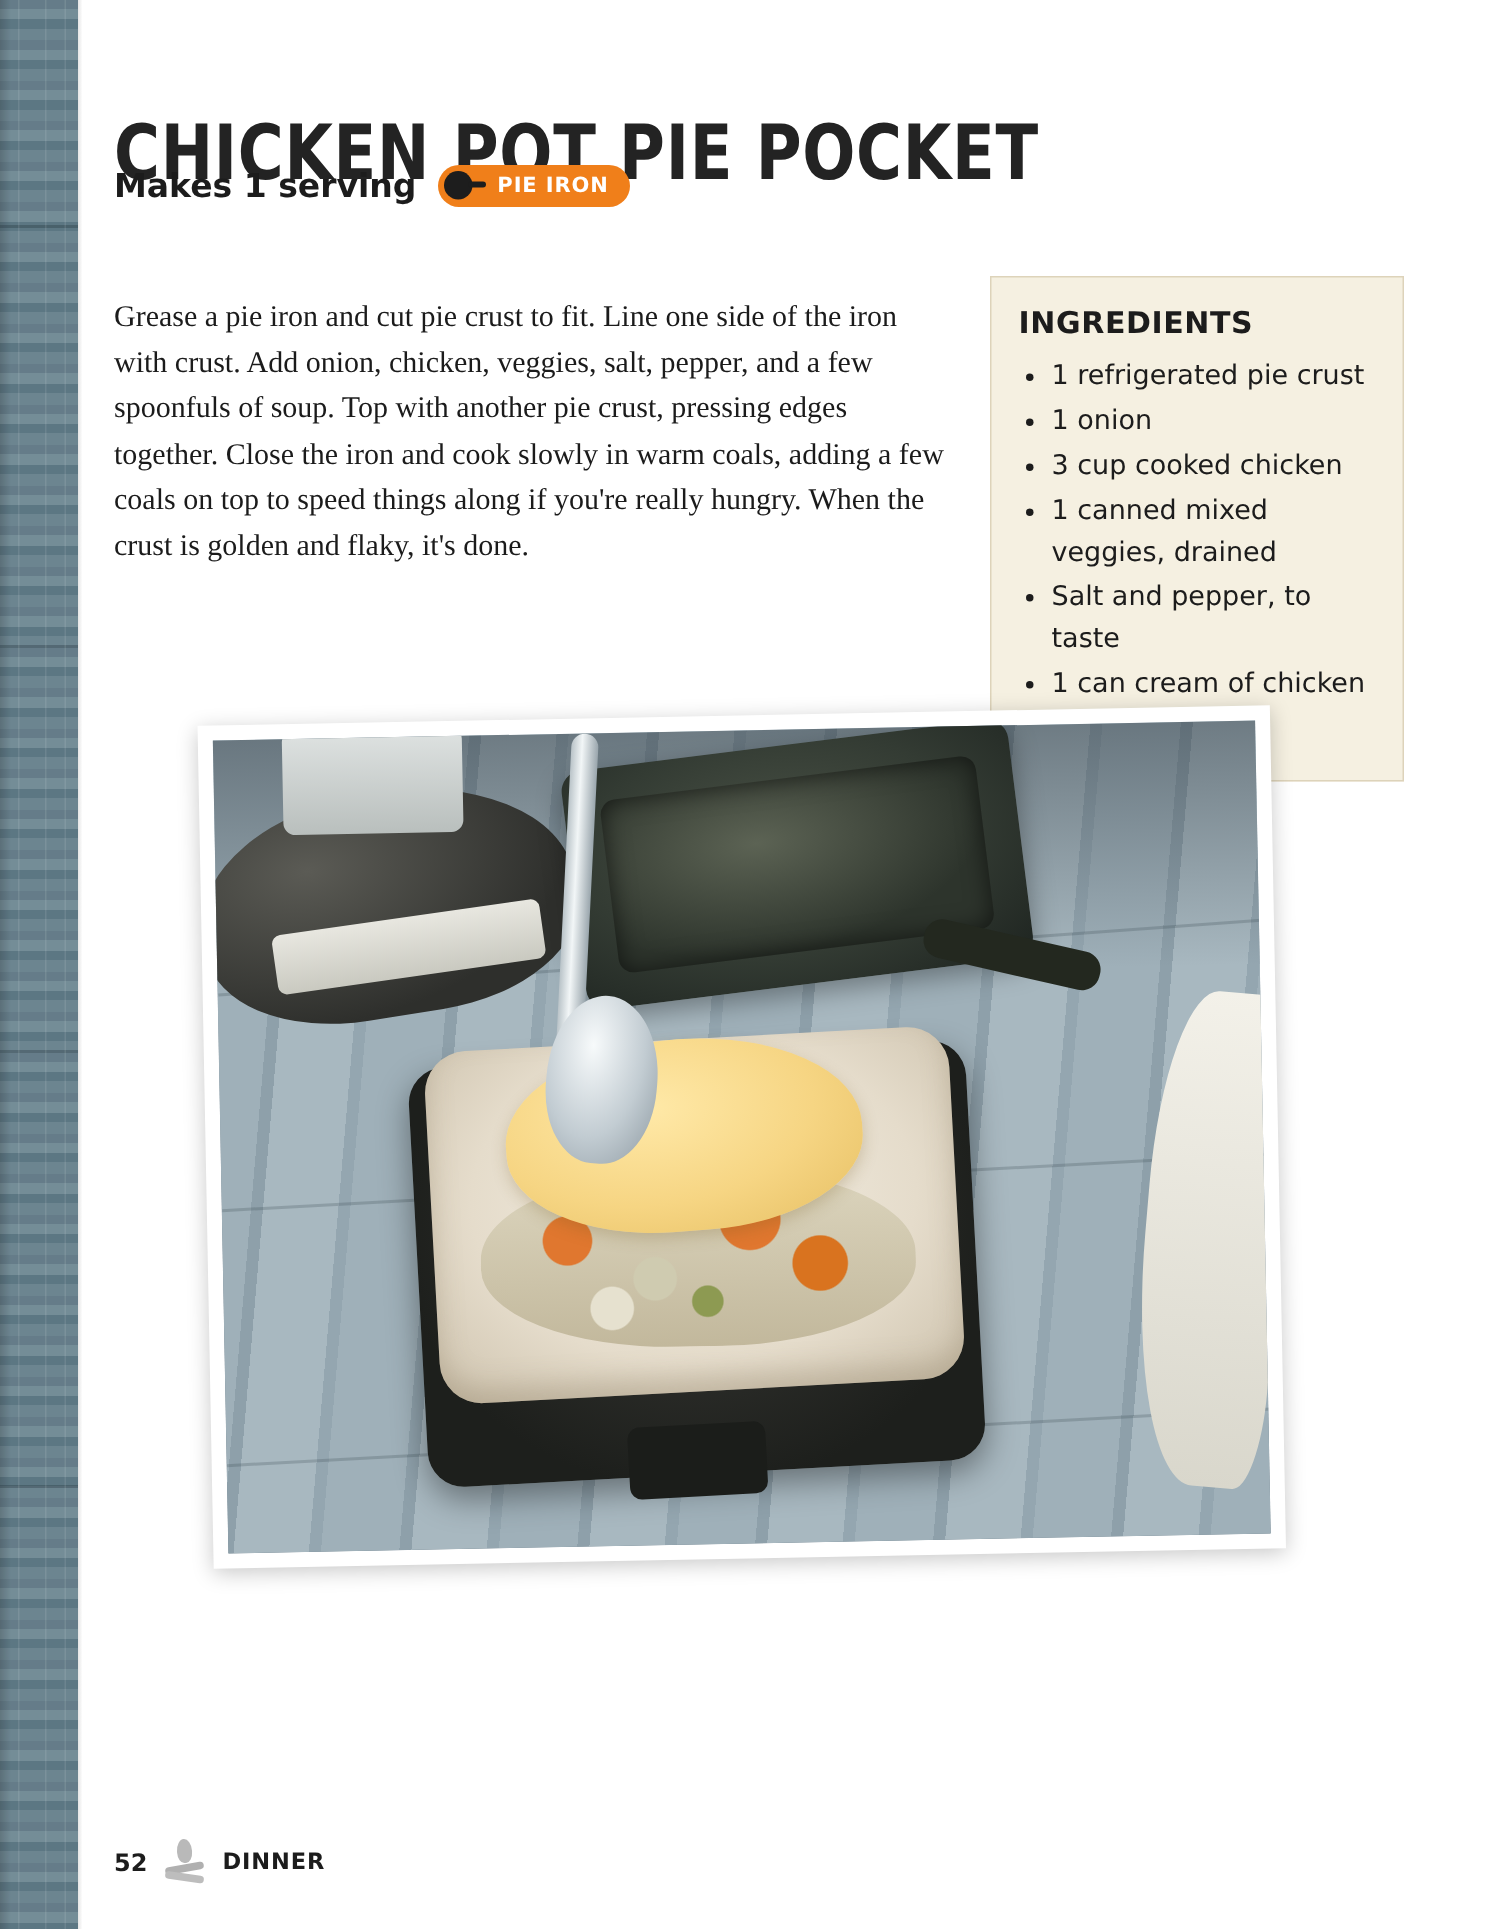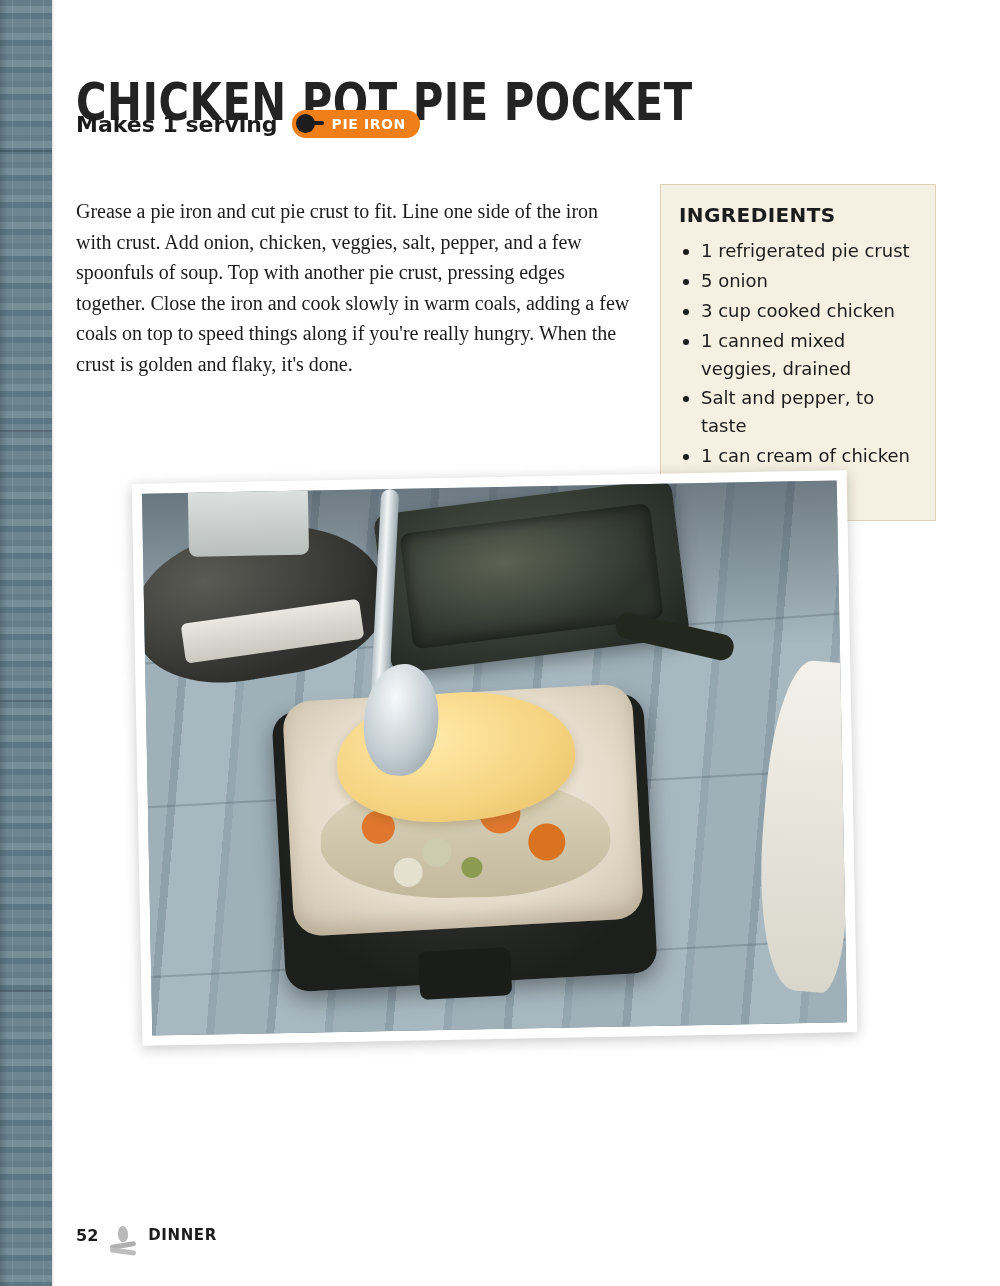--- a/index.html
+++ b/index.html
@@ -312,20 +312,21 @@
     border-radius: 40% 10% 20% 50%;
     background: linear-gradient(180deg,#f3f1e9,#d9d7cc);
     transform: rotate(6deg);
   }
 
   
   .footer {
     position: absolute;
     left: 24px; bottom: 30px;
     display: flex;
+    align-items: center;
     gap: 12px;
   }
   .page-num {
     font-family: "DejaVu Sans", sans-serif;
     font-weight: bold;
     font-size: 16px;
     color: #1c1c1c;
   }
   .fire-icon {
     width: 26px; height: 30px;
@@ -391,21 +392,21 @@
       <span>PIE IRON</span>
     </span>
   </div>
 
   <p class="body-text">Grease a pie iron and cut pie crust to fit. Line one side of the iron with crust. Add onion, chicken, veggies, salt, pepper, and a few spoonfuls of soup. Top with another pie crust, pressing edges together. Close the iron and cook slowly in warm coals, adding a few coals on top to speed things along if you're really hungry. When the crust is golden and flaky, it's done.</p>
 
   <div class="ingredients-box">
     <div class="ingredients-title">INGREDIENTS</div>
     <ul class="ingredients-list">
       <li>1 refrigerated pie crust</li>
-      <li>5 onion</li>
+      <li>1 onion</li>
       <li>3 cup cooked chicken</li>
       <li>1 canned mixed veggies, drained</li>
       <li>Salt and pepper, to taste</li>
       <li>1 can cream of chicken soup</li>
     </ul>
   </div>
 
   <div class="photo-frame">
     <div class="photo" aria-label="Pie iron filled with chicken pot pie filling being topped with cream of chicken soup from a spoon">
       <div class="wood"></div>

